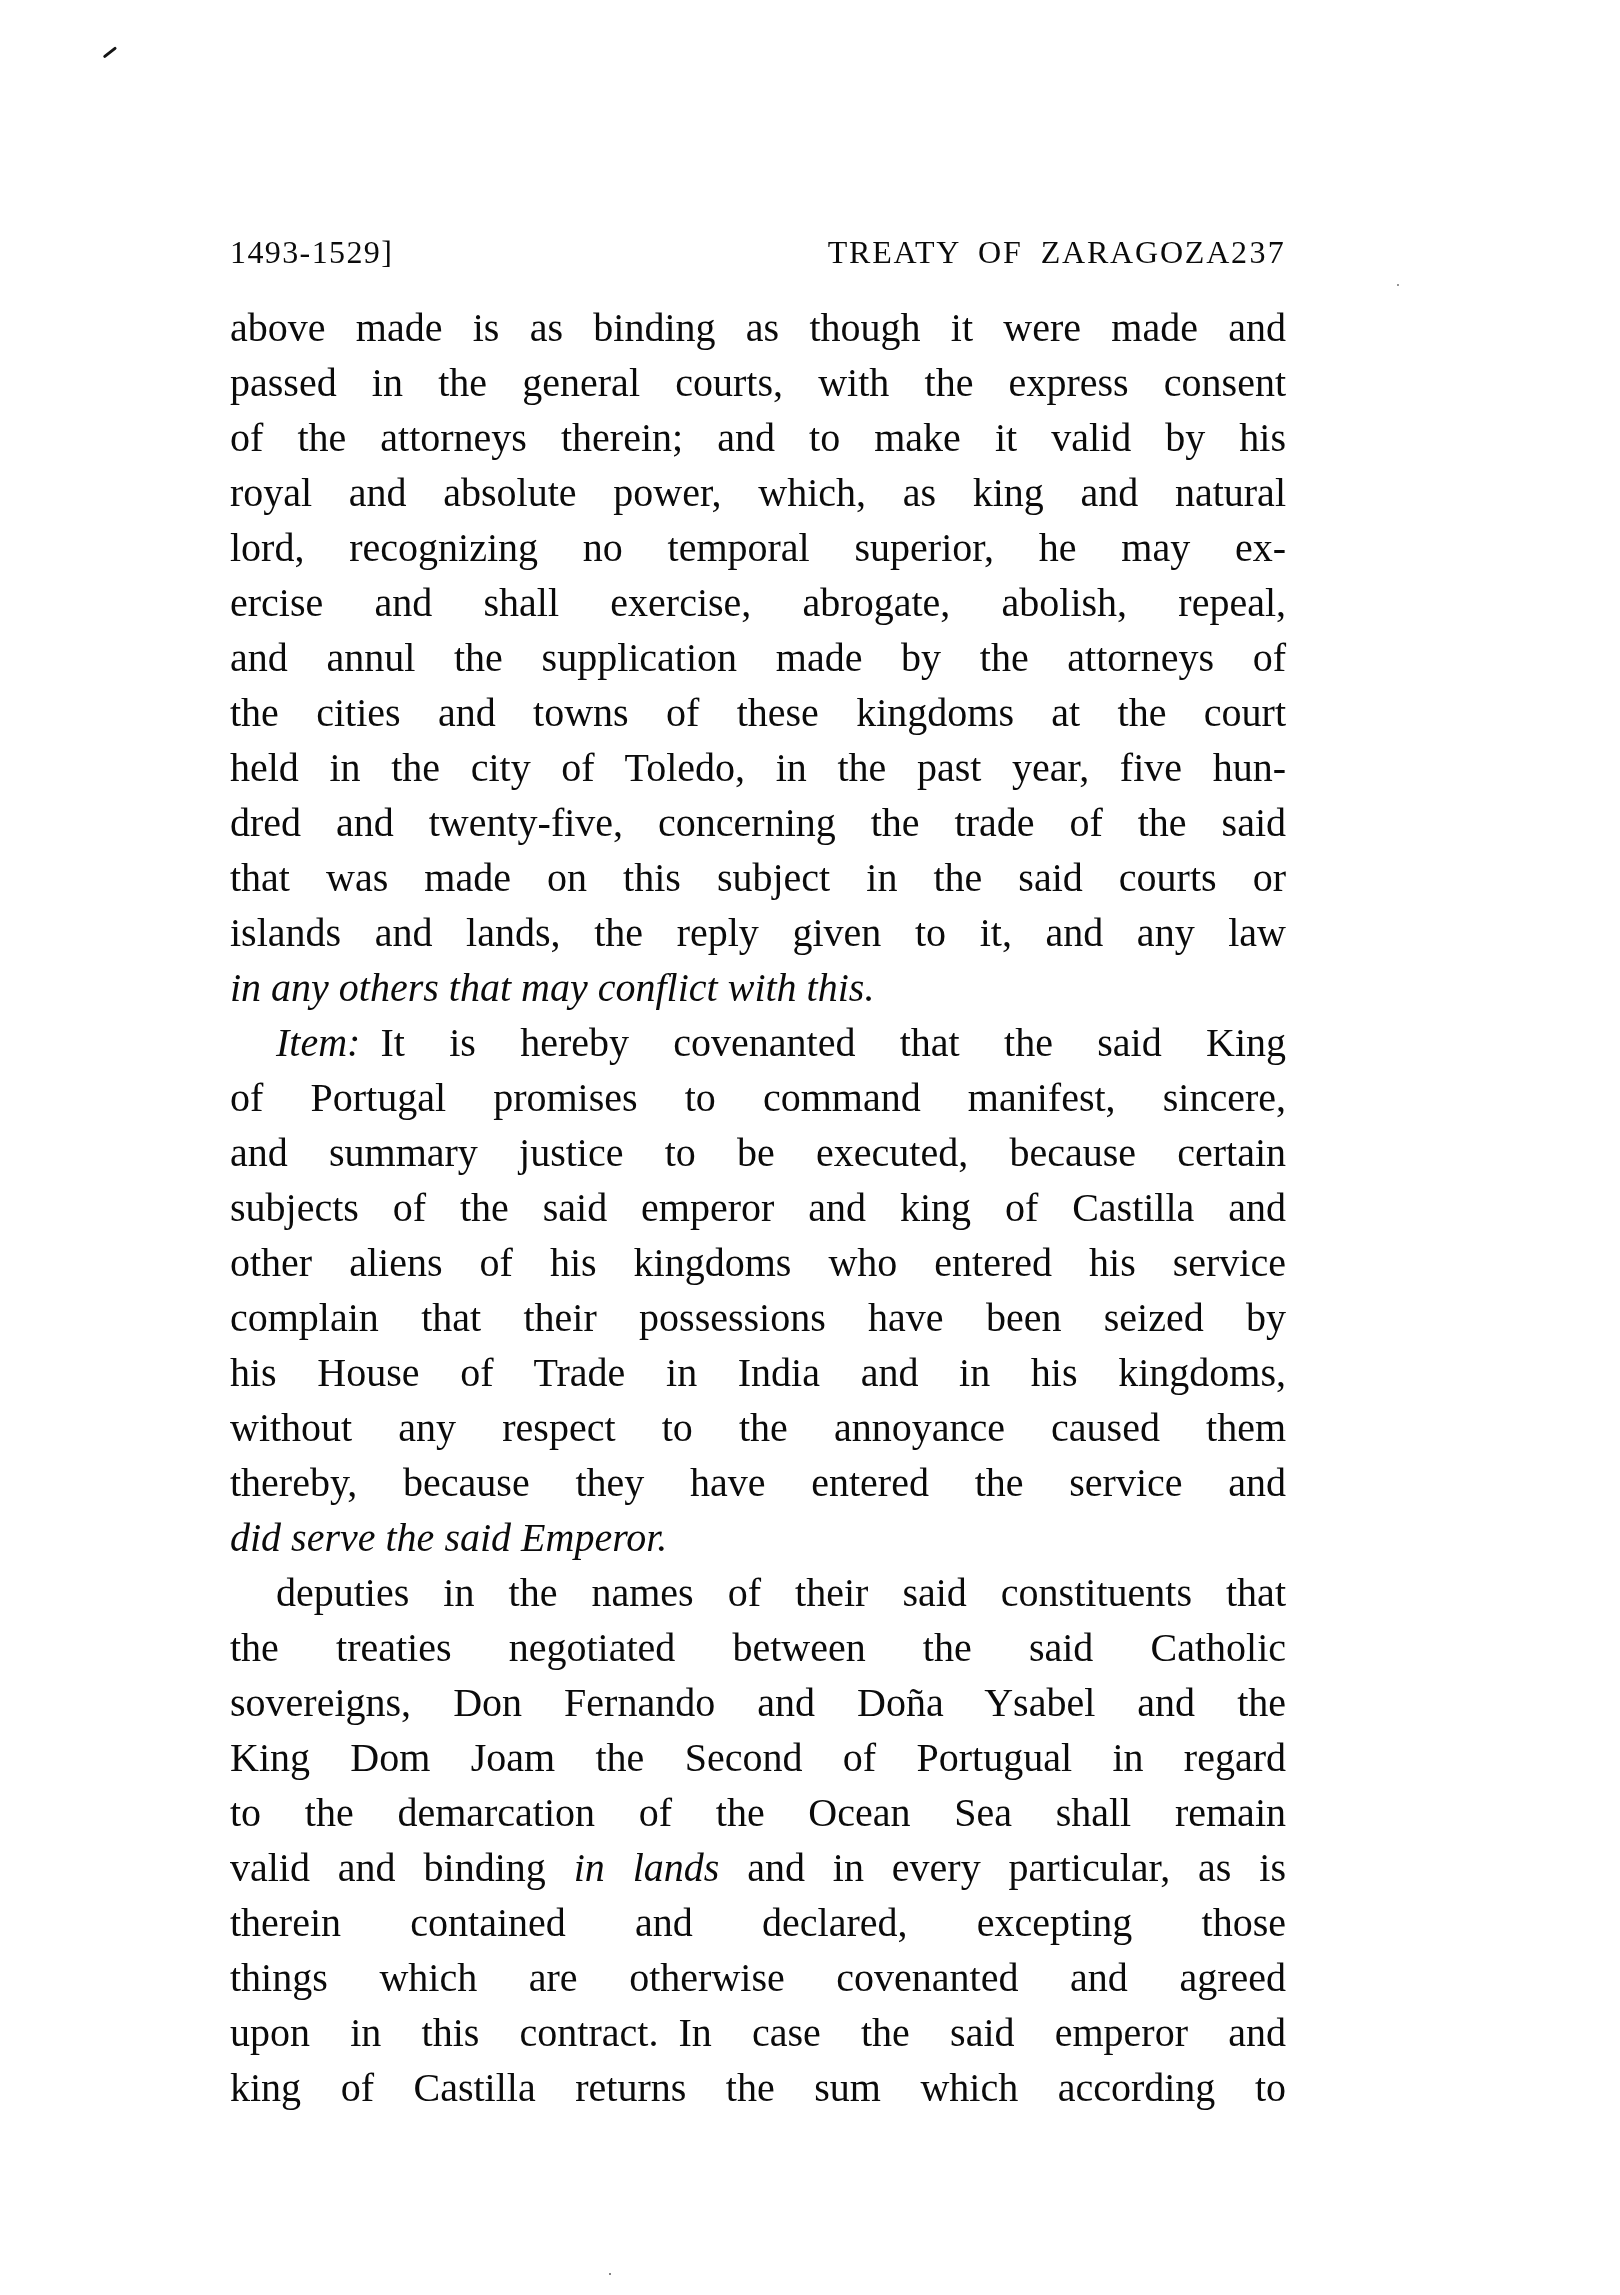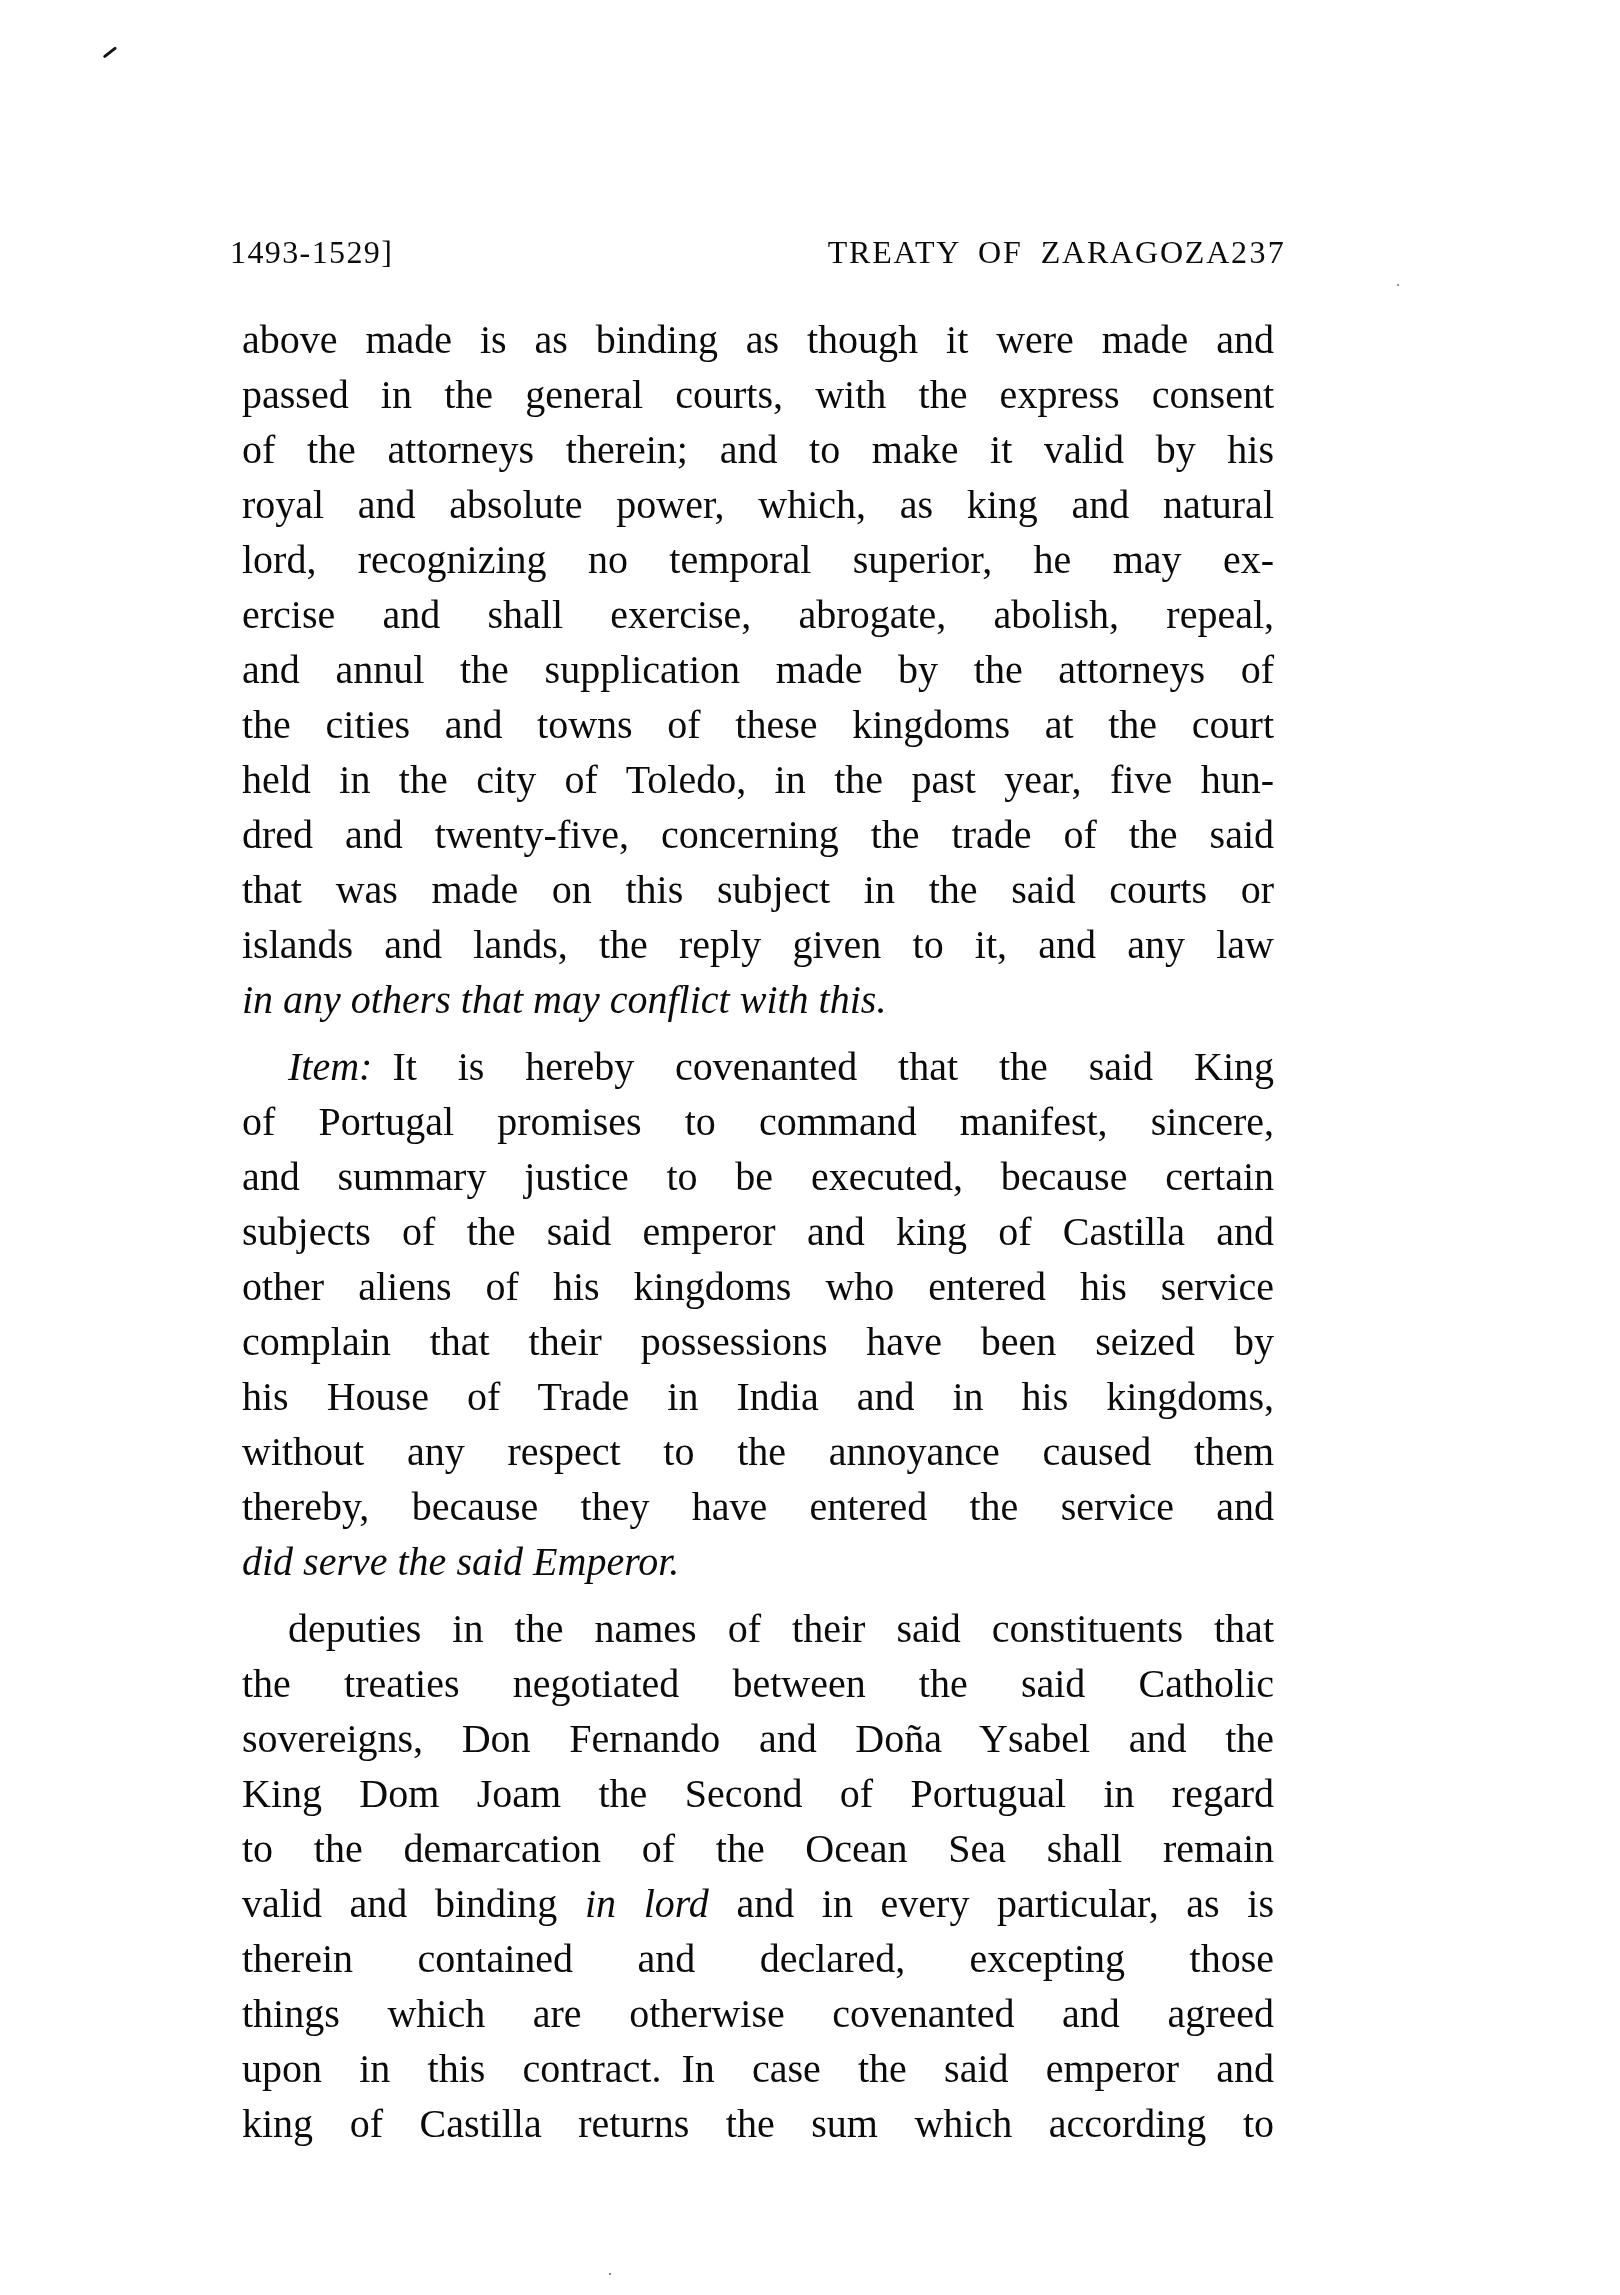--- a/index.html
+++ b/index.html
@@ -27,21 +27,21 @@
   .header .title { flex: 1 1 auto; text-align: right; letter-spacing: 1.8px; word-spacing: 8.3px; }
   .header .pagenum { flex: 0 0 auto; letter-spacing: 2.3px; }
   .body-block {
     position: absolute;
     left: 230px;
     top: 300px;
     width: 1056px;
     font-size: 40px;
     line-height: 55px;
   }
-  .para { margin: 12px; }
+  .para { margin: 0; }
   .line {
     text-align: justify;
     text-align-last: justify;
     height: 55px;
     overflow: visible;
   }
   .line.flush { text-align-last: left; font-style: italic; }
   .p-item .line:first-child { text-indent: 46px; }
   .it { font-style: italic; }
   .ink-stroke {
@@ -100,21 +100,21 @@
         <div class="line"><span>without any respect to the annoyance caused them</span></div>
         <div class="line"><span>thereby, because they have entered the service and</span></div>
         <div class="line flush"><span>did serve the said Emperor.</span></div>
       </div>
       <div class="para p-item">
         <div class="line"><span>deputies in the names of their said constituents that</span></div>
         <div class="line"><span>the treaties negotiated between the said Catholic</span></div>
         <div class="line"><span>sovereigns, Don Fernando and Doña Ysabel and the</span></div>
         <div class="line"><span>King Dom Joam the Second of Portugual in regard</span></div>
         <div class="line"><span>to the demarcation of the Ocean Sea shall remain</span></div>
-        <div class="line"><span>valid and binding </span><span class="it">in lord</span><span> and in every particular, as is</span></div>
+        <div class="line"><span>valid and binding </span><span class="it">in lands</span><span> and in every particular, as is</span></div>
         <div class="line"><span>therein contained and declared, excepting those</span></div>
         <div class="line"><span>things which are otherwise covenanted and agreed</span></div>
         <div class="line"><span>upon in this contract. In case the said emperor and</span></div>
         <div class="line"><span>king of Castilla returns the sum which according to</span></div>
       </div>
     </div>
 </div>
 
 
 </body></html>

